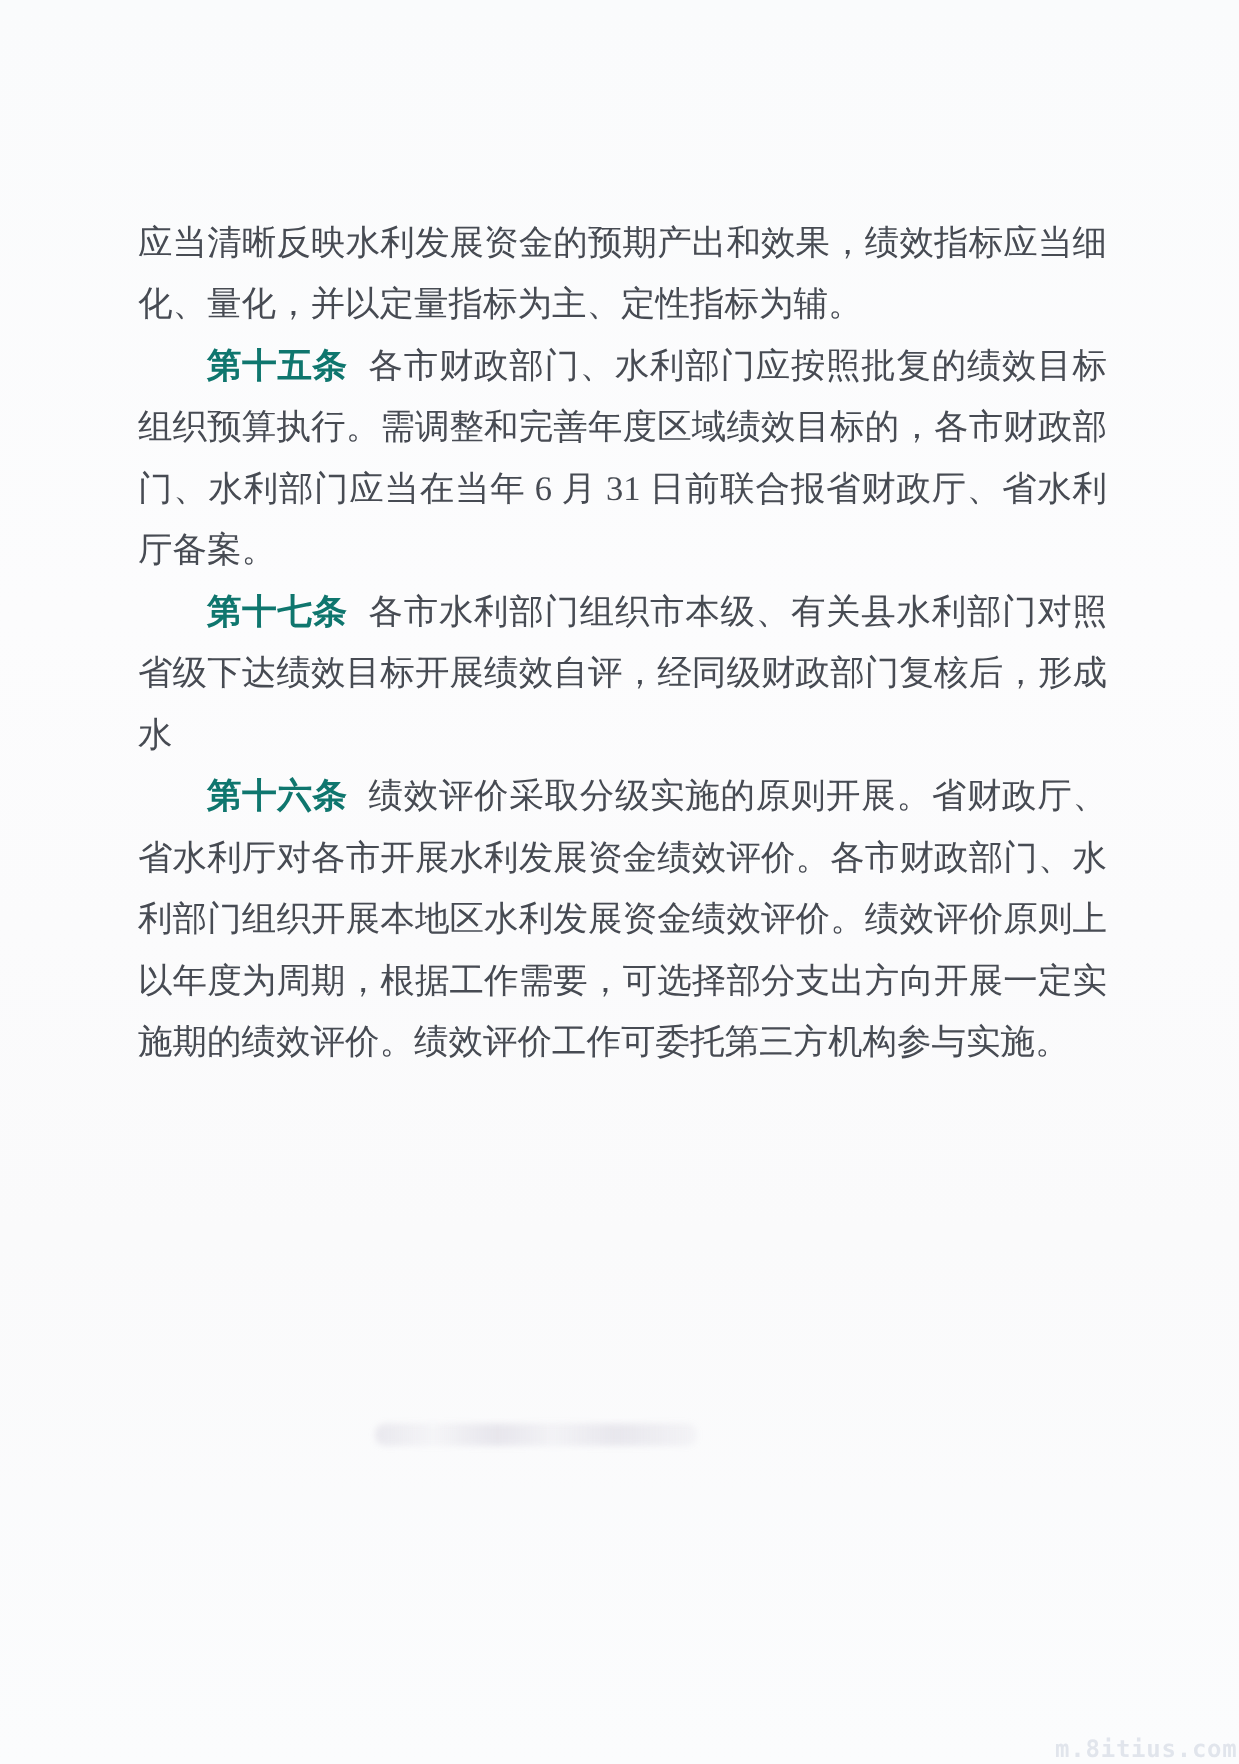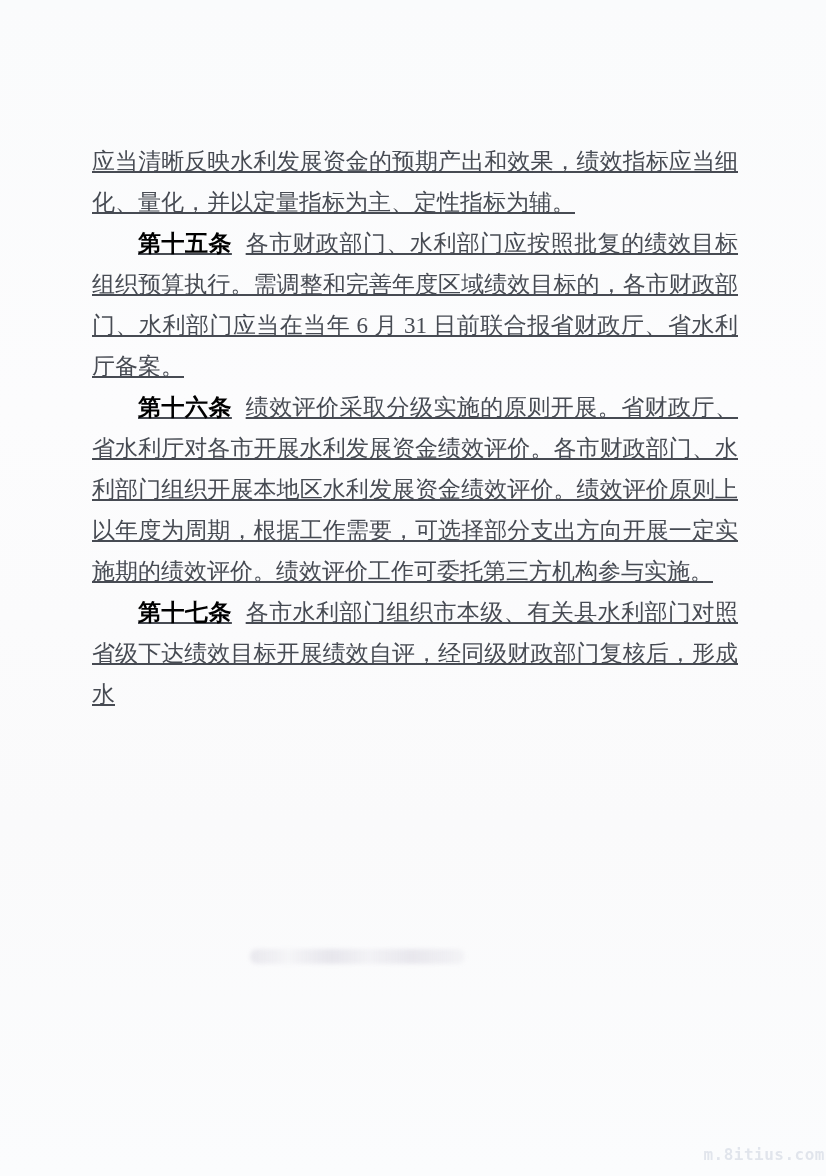--- a/index.html
+++ b/index.html
@@ -25,28 +25,27 @@
     width: 646px;
     color: #474b53;
     font-size: 23px;
     line-height: 41px;
     text-align: justify;
     text-justify: inter-character;
   }
   .doc p {
     margin: 0;
     padding: 0;
-    text-decoration: underline;
   }
   .doc p.indent {
     text-indent: 2em;
   }
   .lead {
     font-weight: bold;
-    color: #000000;
+    color: #0f766e;
     margin-right: 0.6em;
   }
   .lead:empty {
     display: none;
   }
   
   .ghost {
     position: absolute;
     left: 250px;
     top: 949px;
@@ -58,39 +57,39 @@
       rgba(146,138,168,0.05) 18%,
       rgba(146,138,168,0.18) 38%,
       rgba(146,138,168,0.07) 55%,
       rgba(146,138,168,0.17) 75%,
       rgba(146,138,168,0.06) 100%);
     filter: blur(2px);
   }
   .watermark {
     position: absolute;
     right: 1px;
-    bottom: 12px;
+    bottom: 1px;
     font-family: "DejaVu Sans Mono", "Liberation Mono", monospace;
     font-size: 16px;
     font-weight: bold;
     color: #cdd3df;
     opacity: 0.55;
     letter-spacing: 0.5px;
     white-space: nowrap;
   }
 </style>
 </head>
 <body>
 
 <div class="page">
 
   <div class="doc">
     <p><span>应当清晰反映水利发展资金的预期产出和效果，绩效指标应当细化、量化，并以定量指标为主、定性指标为辅。</span></p>
     <p class="indent"><span class="lead">第十五条</span><span>各市财政部门、水利部门应按照批复的绩效目标组织预算执行。需调整和完善年度区域绩效目标的，各市财政部门、水利部门应当在当年 6 月 31 日前联合报省财政厅、省水利厅备案。</span></p>
+    <p class="indent"><span class="lead">第十七条</span><span>各市水利部门组织市本级、有关县水利部门对照省级下达绩效目标开展绩效自评，经同级财政部门复核后，形成水</span></p>
     <p class="indent"><span class="lead">第十六条</span><span>绩效评价采取分级实施的原则开展。省财政厅、省水利厅对各市开展水利发展资金绩效评价。各市财政部门、水利部门组织开展本地区水利发展资金绩效评价。绩效评价原则上以年度为周期，根据工作需要，可选择部分支出方向开展一定实施期的绩效评价。绩效评价工作可委托第三方机构参与实施。</span></p>
-    <p class="indent"><span class="lead">第十七条</span><span>各市水利部门组织市本级、有关县水利部门对照省级下达绩效目标开展绩效自评，经同级财政部门复核后，形成水</span></p>
   </div>
 
   <div class="ghost"></div>
 
   <div class="watermark">m.8itius.com</div>
 
 </div>
 
 </body></html>

